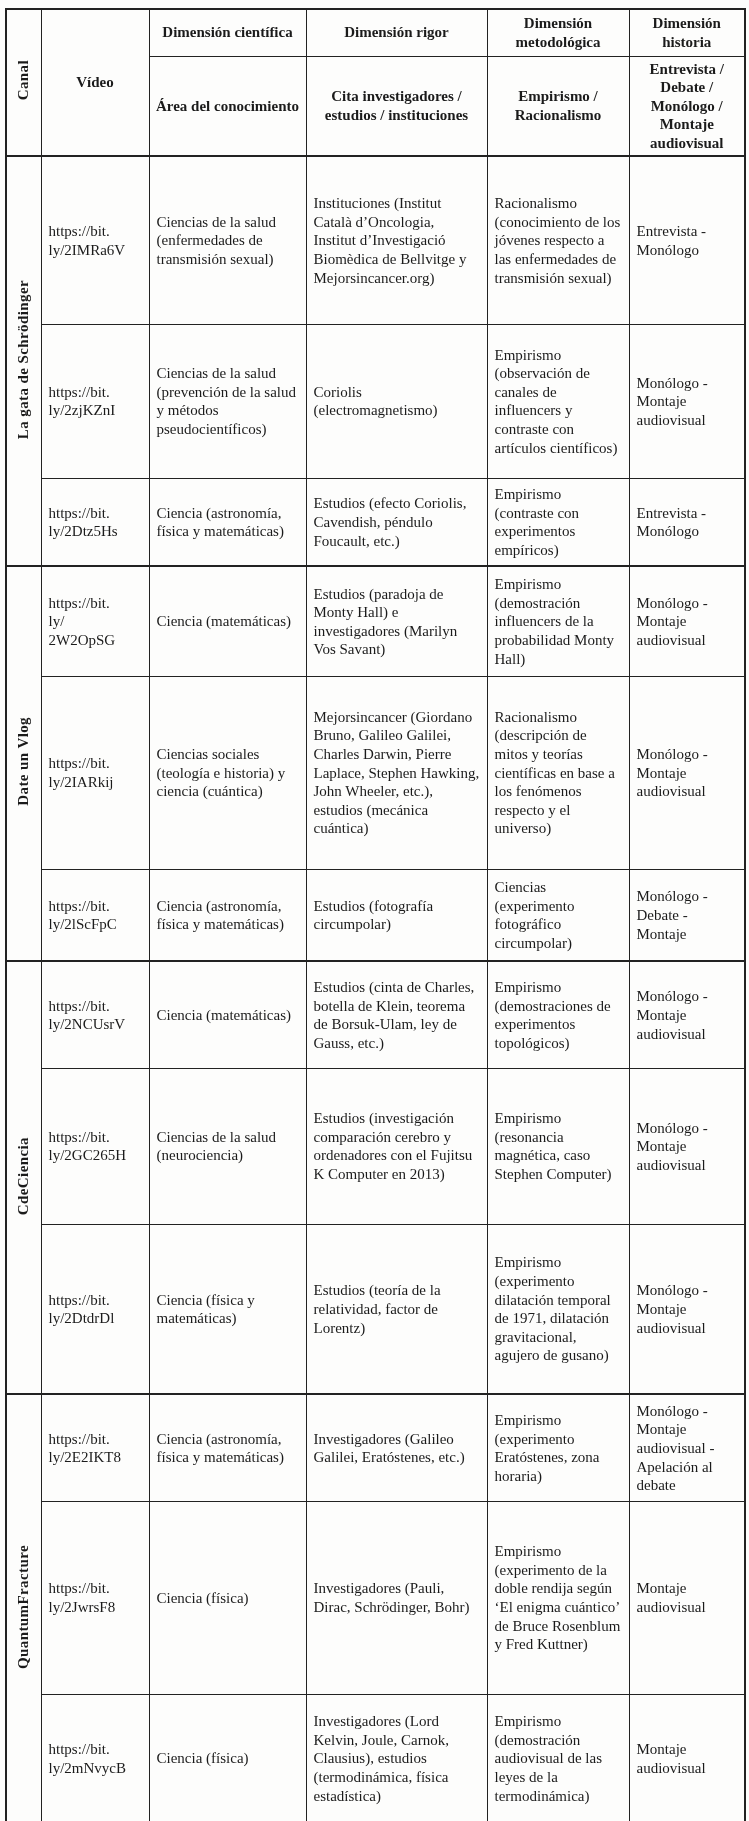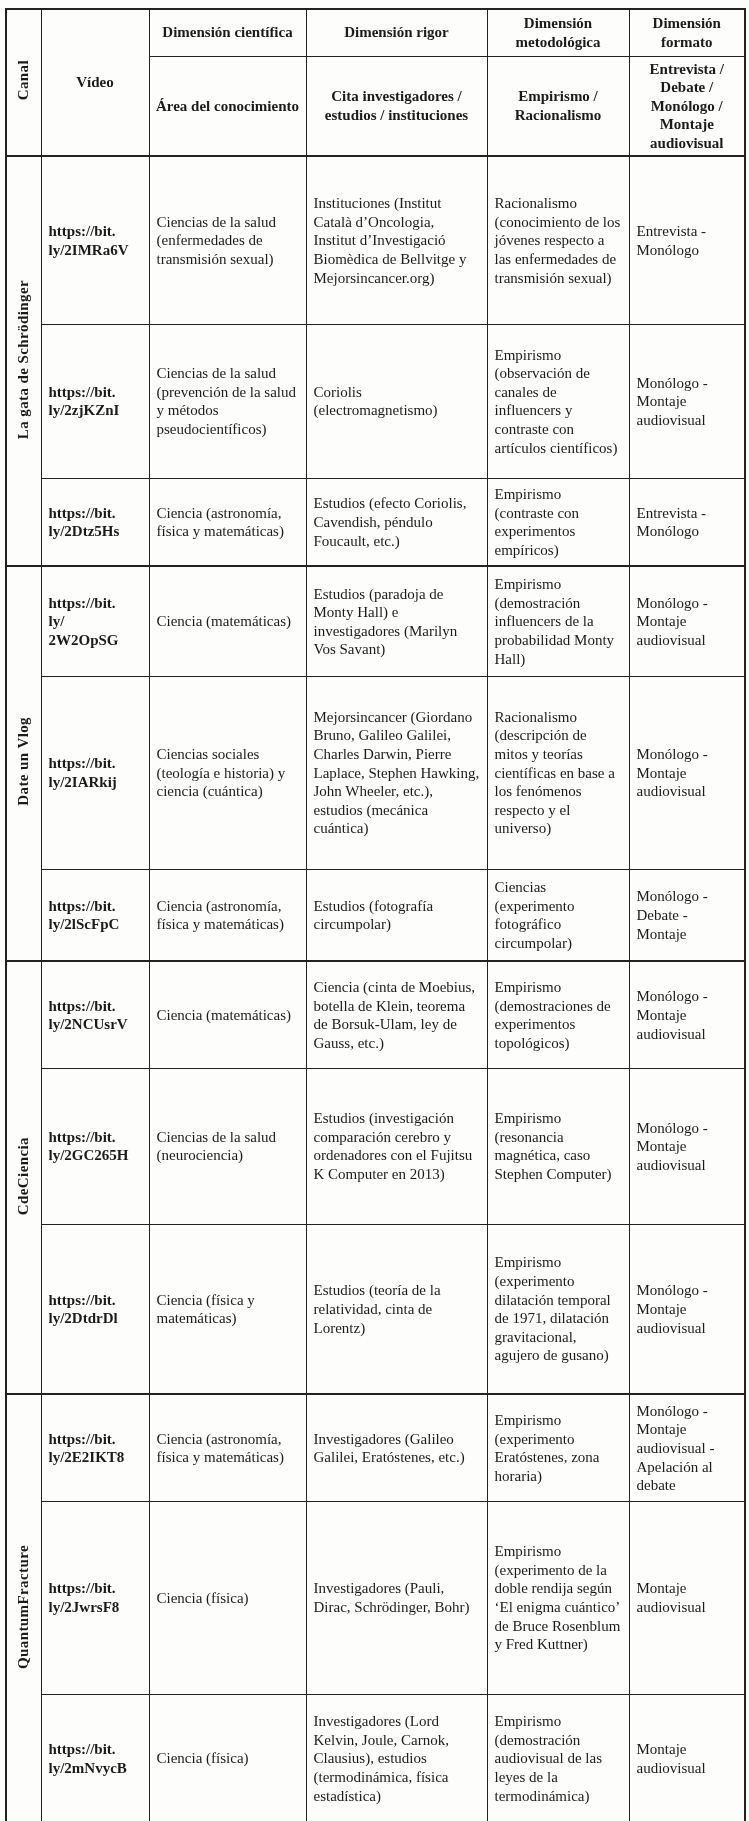--- a/index.html
+++ b/index.html
@@ -35,21 +35,21 @@
   .group-start td { border-top-width:2.5px; }
   .canal-cell { text-align:center; padding:2px; }
   .vertical {
     display:inline-block;
     writing-mode:vertical-rl;
     transform:rotate(180deg);
     font-weight:bold;
     white-space:nowrap;
     letter-spacing:0.4px;
   }
-  .video-cell { white-space:pre-line; word-break:break-all;font-weight:bold; }
+  .video-cell { white-space:pre-line; word-break:break-all; }
 </style>
 </head>
 <body>
 
 <div class="page">
   <table class="dim-table">
     <colgroup>
       <col style="width:35px">
       <col style="width:108px">
       <col style="width:157px">
@@ -59,21 +59,21 @@
     </colgroup>
     <thead>
       <tr style="height:47px">
         <th rowspan="2" class="canal-cell">
           <span class="vertical">Canal</span>
         </th>
         <th rowspan="2" style="text-align:center">Vídeo</th>
         <th>Dimensión científica</th>
         <th>Dimensión rigor</th>
         <th>Dimensión metodológica</th>
-        <th>Dimensión formato</th>
+        <th>Dimensión historia</th>
       </tr>
       <tr style="height:90px">
         <th>Área del conocimiento</th>
         <th>Cita investigadores / estudios / instituciones</th>
         <th>Empirismo / Racionalismo</th>
         <th>Entrevista / Debate / Monólogo / Montaje audiovisual</th>
       </tr>
     </thead>
     <tbody>
         <tr class="group-start" style="height: 168px;">
@@ -125,37 +125,37 @@
           <td class="area-cell">Ciencia (astronomía, física y matemáticas)</td>
           <td class="cita-cell">Estudios (fotografía circumpolar)</td>
           <td class="metodo-cell">Ciencias (experimento fotográfico circumpolar)</td>
           <td class="formato-cell">Monólogo - Debate - Montaje</td>
         </tr>
         <tr class="group-start" style="height: 107px;">
           <td class="canal-cell" rowspan="3"><span class="vertical">CdeCiencia</span></td>
           <td class="video-cell">https://bit.
 ly/2NCUsrV</td>
           <td class="area-cell">Ciencia (matemáticas)</td>
-          <td class="cita-cell">Ciencia (cinta de Moebius, botella de Klein, teorema de Borsuk-Ulam, ley de Gauss, etc.)</td>
+          <td class="cita-cell">Estudios (cinta de Charles, botella de Klein, teorema de Borsuk-Ulam, ley de Gauss, etc.)</td>
           <td class="metodo-cell">Empirismo (demostraciones de experimentos topológicos)</td>
           <td class="formato-cell">Monólogo - Montaje audiovisual</td>
         </tr>
         <tr style="height: 156px;">
           <td class="video-cell">https://bit.
 ly/2GC265H</td>
           <td class="area-cell">Ciencias de la salud (neurociencia)</td>
           <td class="cita-cell">Estudios (investigación comparación cerebro y ordenadores con el Fujitsu K Computer en 2013)</td>
           <td class="metodo-cell">Empirismo (resonancia magnética, caso Stephen Computer)</td>
           <td class="formato-cell">Monólogo - Montaje audiovisual</td>
         </tr>
         <tr style="height: 170px;">
           <td class="video-cell">https://bit.
 ly/2DtdrDl</td>
           <td class="area-cell">Ciencia (física y matemáticas)</td>
-          <td class="cita-cell">Estudios (teoría de la relatividad, cinta de Lorentz)</td>
+          <td class="cita-cell">Estudios (teoría de la relatividad, factor de Lorentz)</td>
           <td class="metodo-cell">Empirismo (experimento dilatación temporal de 1971, dilatación gravitacional, agujero de gusano)</td>
           <td class="formato-cell">Monólogo - Montaje audiovisual</td>
         </tr>
         <tr class="group-start" style="height: 107px;">
           <td class="canal-cell" rowspan="3"><span class="vertical">QuantumFracture</span></td>
           <td class="video-cell">https://bit.
 ly/2E2IKT8</td>
           <td class="area-cell">Ciencia (astronomía, física y matemáticas)</td>
           <td class="cita-cell">Investigadores (Galileo Galilei, Eratóstenes, etc.)</td>
           <td class="metodo-cell">Empirismo (experimento Eratóstenes, zona horaria)</td>

